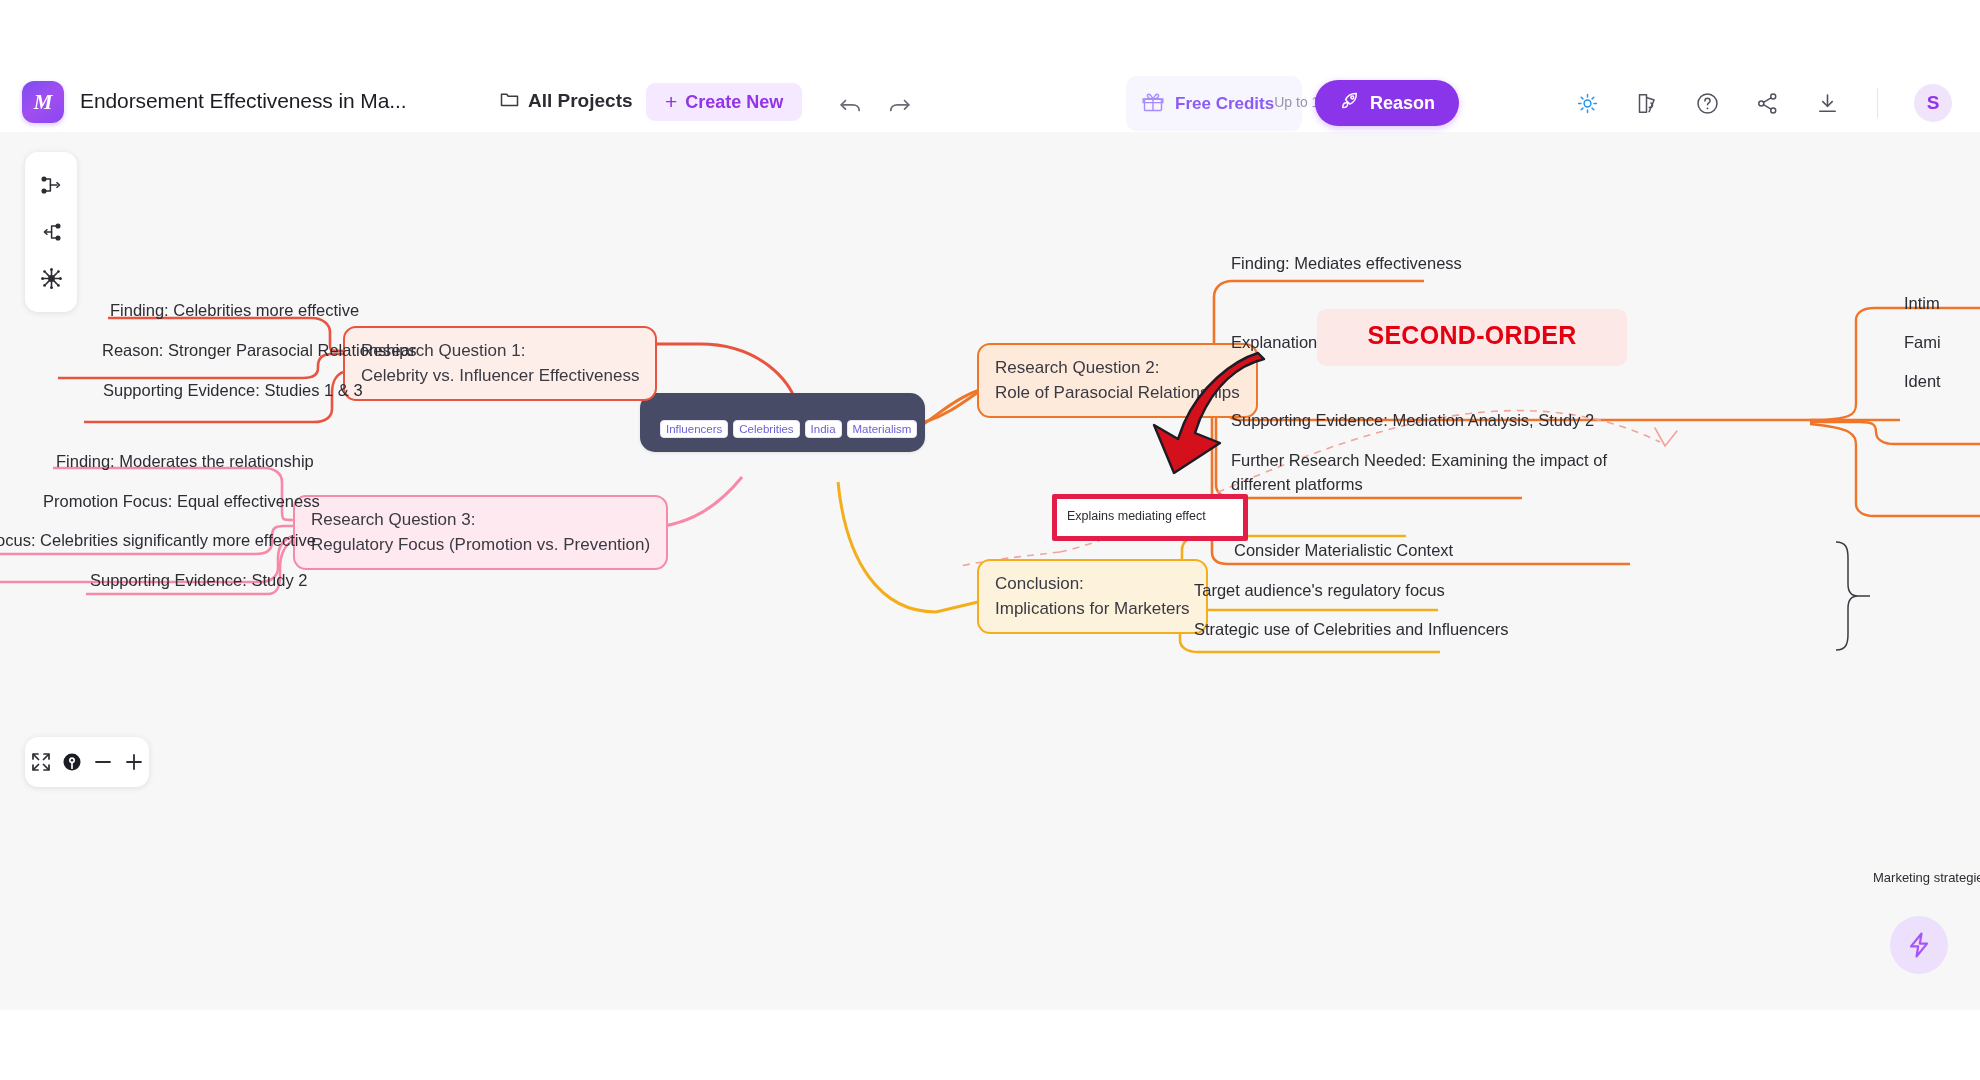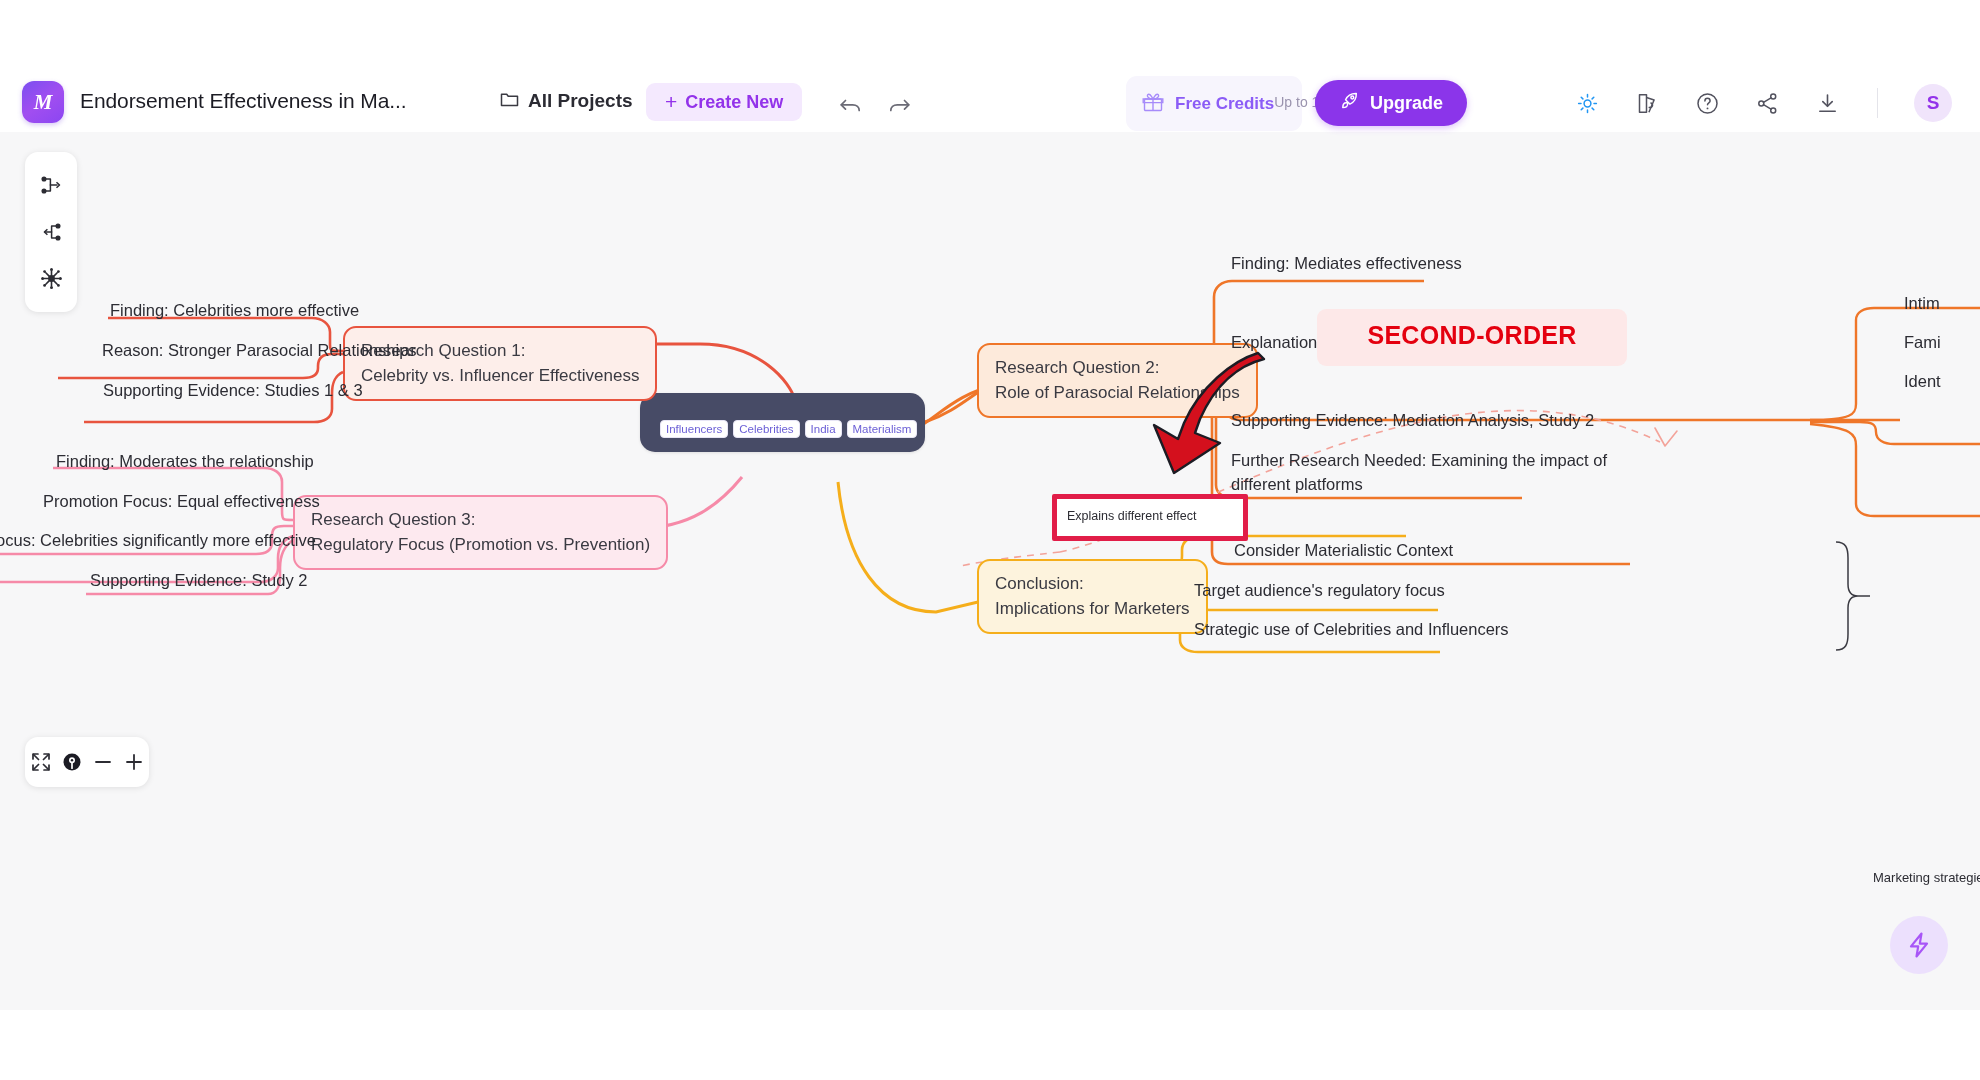--- a/index.html
+++ b/index.html
@@ -249,21 +249,21 @@
     </div>
 
     <div class="btn-upgrade">
       <span>
         <svg width="21" height="21" viewBox="0 0 21 21" fill="none" stroke="#fff" stroke-width="1.5" stroke-linejoin="round">
           <path d="M8.2 12.8s-2.5-.3-3.4 1c-1 1.3-1 3.8-1 3.8s2.5 0 3.8-1c1.3-1 1-3.4 1-3.4z"></path>
           <path d="M9 12.2l-2.4-2.4C8 6.6 11.4 3.2 17.3 3.4c.2 5.9-3.2 9.3-6.4 10.7z"></path>
           <circle cx="13.3" cy="7.5" r="1.4"></circle>
         </svg>
       </span>
-      <span>Upgrade</span>
+      <span>Reason</span>
     </div>
 
     <div class="hdr-icons">
       <div class="hdr-ico">
         <svg width="23" height="23" viewBox="0 0 23 23" fill="none" stroke="#2196f3" stroke-width="1.5" stroke-linecap="round">
           <circle cx="11.5" cy="11.5" r="3.4"></circle>
           <path d="M11.5 2.6v2.4M11.5 18v2.4M2.6 11.5H5M18 11.5h2.4M5.2 5.2l1.7 1.7M16.1 16.1l1.7 1.7M16.1 6.9l1.7-1.7M5.2 17.8l1.7-1.7"></path>
         </svg>
       </div>
       <div class="hdr-ico">
@@ -453,21 +453,21 @@
     <div class="node rq rq4">
       <div>Conclusion:</div>
       <div>Implications for Marketers</div>
     </div>
     <div class="node leaf" style="left:1194px; top:407px;margin-left:40px;">Consider Materialistic Context</div>
     <div class="node leaf" style="left:1194px; top:447px;">Target audience's regulatory focus</div>
     <div class="node leaf" style="left:1194px; top:486px;">Strategic use of Celebrities and Influencers</div>
     <div class="marketing-label">Marketing strategies</div>
 
     <div class="hl-box"></div>
-    <div class="hl-label">Explains different effect</div>
+    <div class="hl-label">Explains mediating effect</div>
 
     <div class="arrow-wrap">
       <svg width="130" height="135" viewBox="0 0 130 135">
         <path d="M118 6 C 92 14 60 40 44 76 L 38 92 L 14 78 L 34 126 L 80 96 L 55 86 L 60 72 C 76 36 100 18 124 12 Z" fill="#d4101d" stroke="#1c1c24" stroke-width="2.4" stroke-linejoin="round"></path>
       </svg>
     </div>
 
     <div class="annot-box">
       <div class="annot-line">SECOND-ORDER</div>
     </div>

